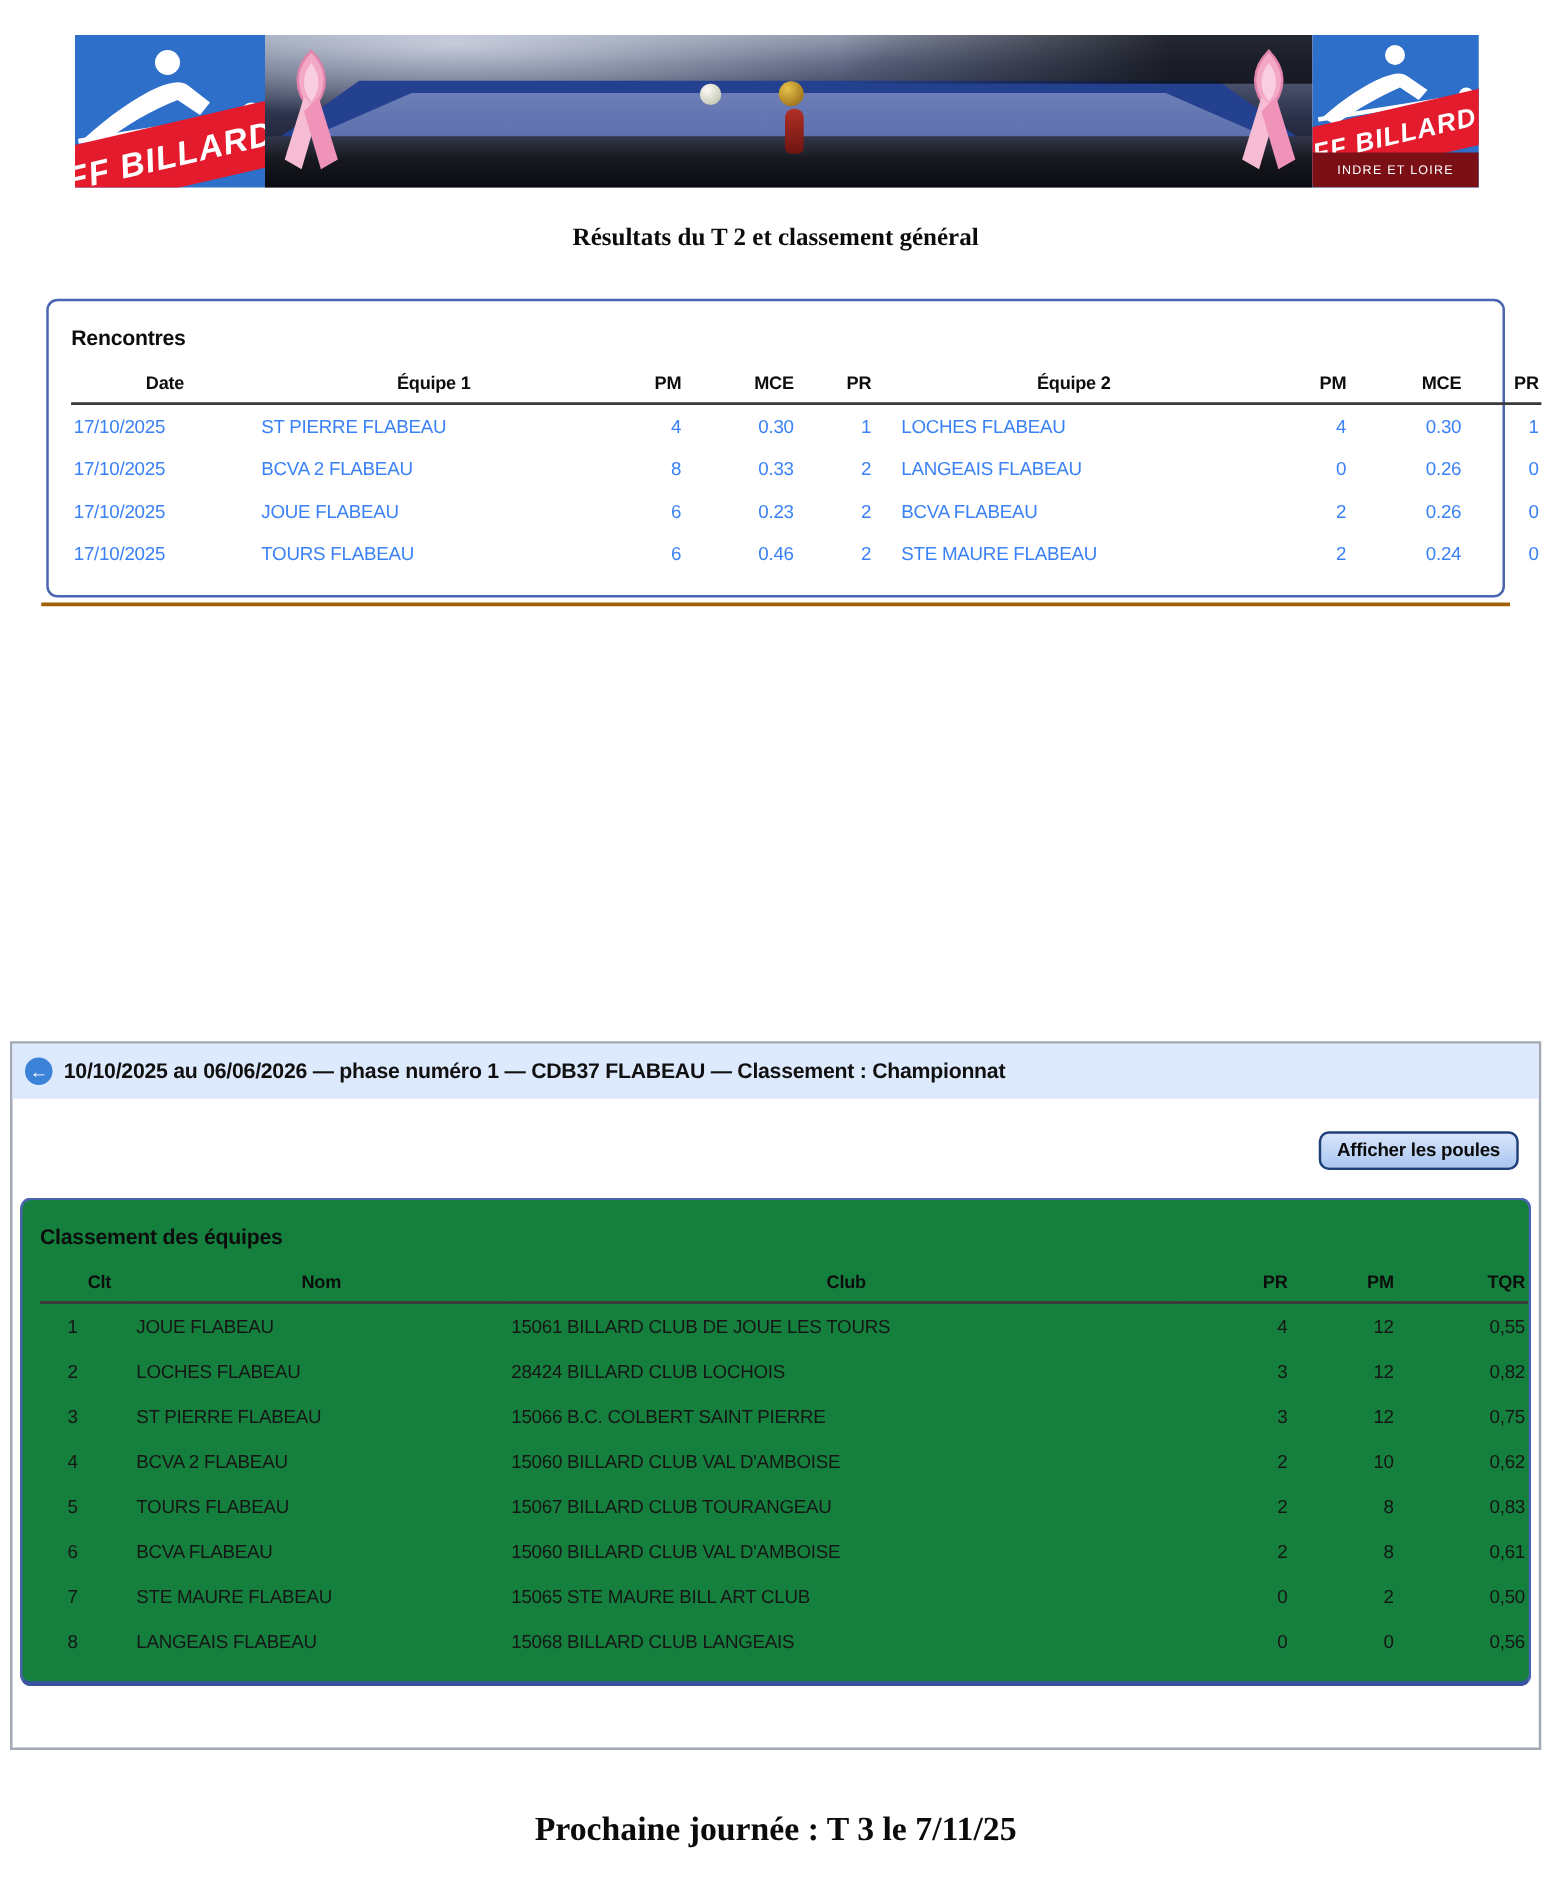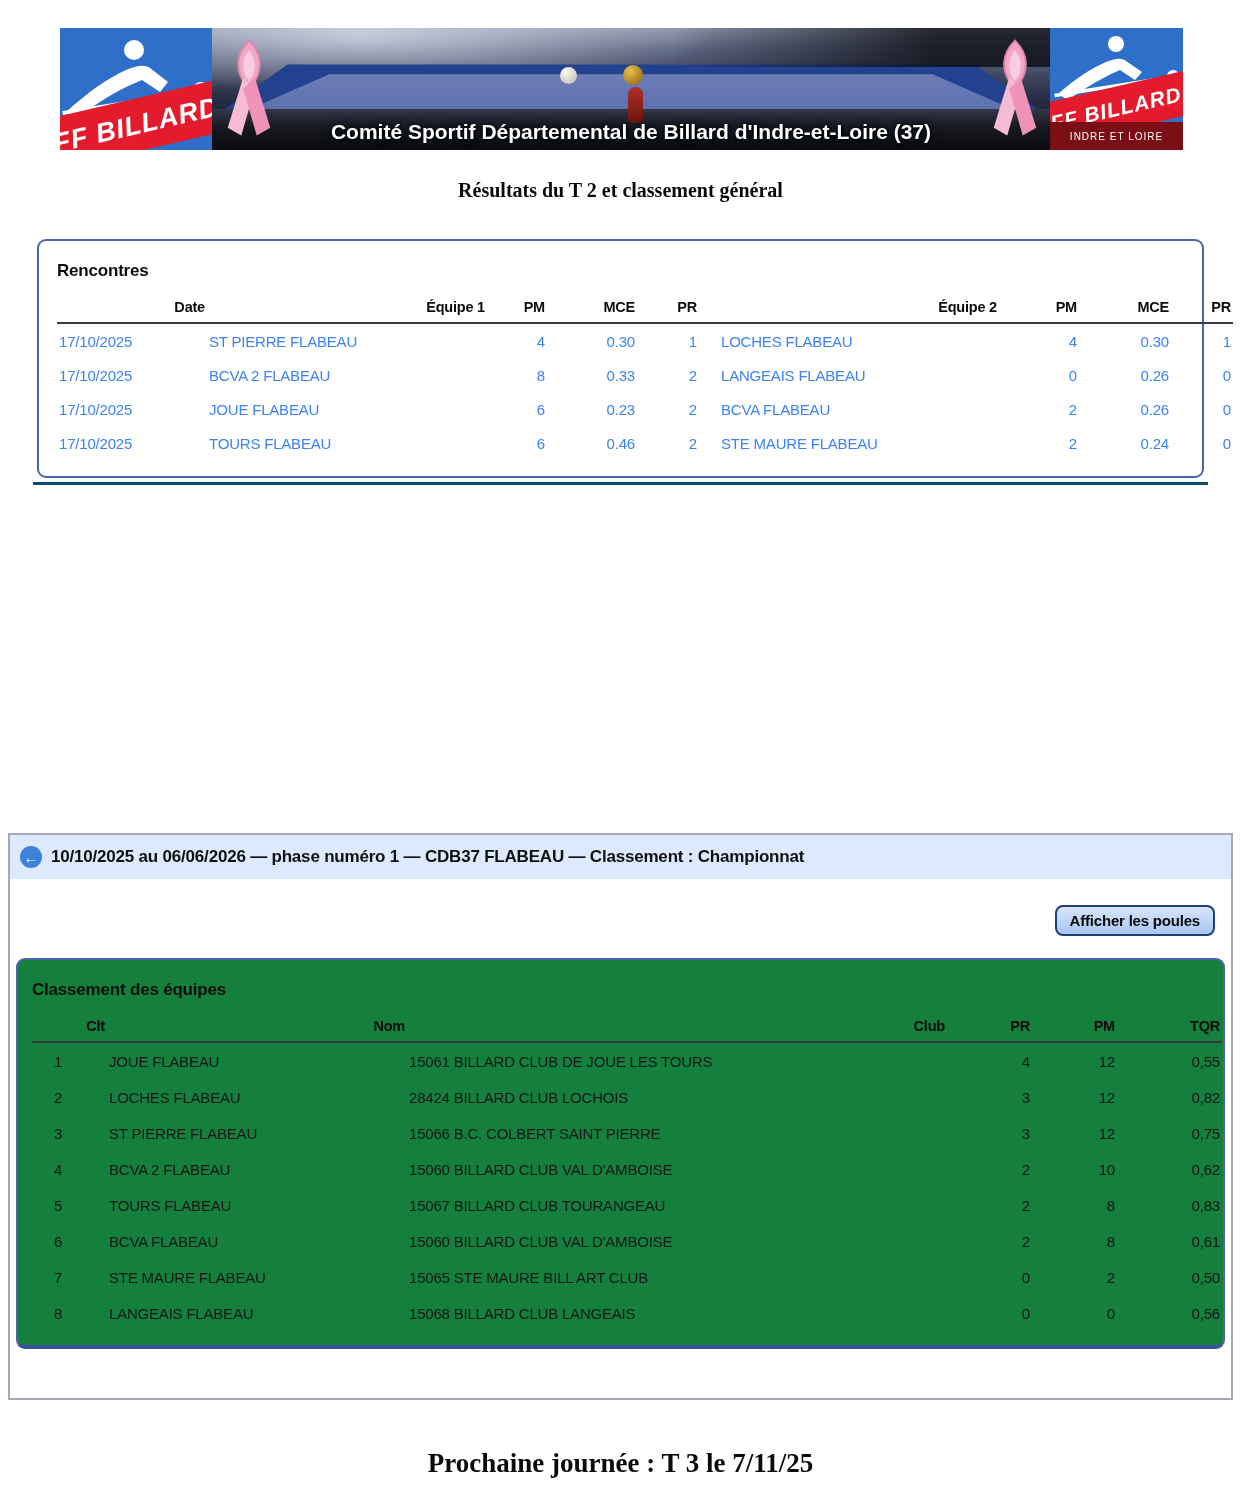--- a/index.html
+++ b/index.html
@@ -30,25 +30,25 @@
   .caption{position:absolute;left:0;right:0;bottom:6px;text-align:center;color:#fff;font-weight:bold;font-size:21px;text-shadow:0 0 5px #000,1px 1px 2px #000,0 0 10px #123;white-space:nowrap;}
   .ribbon{position:absolute;bottom:10px;width:58px;height:102px;z-index:2;}
   .ribbon.left{left:8px;}
   .ribbon.right{right:6px;}
 
   
   .page-title{margin-top:113px;text-align:center;font-family:"Liberation Serif",serif;font-weight:bold;font-size:35px;color:#0b0b0b;}
   .page-subtitle{margin-top:26px;text-align:center;font-family:"Liberation Serif",serif;font-weight:bold;font-size:20px;color:#0b0b0b;}
 
   
-  .renc-wrap{margin:37px 33px 0 33px;border-bottom:3px solid #0c4a6e;padding-bottom:4px;}
+  .renc-wrap{margin:37px 33px 0 33px;border-bottom:3px solid #a16207;padding-bottom:4px;}
   .renc-card{margin:0 4px;border:2px solid #4b64b0;border-radius:9px;background:#fff;padding:14px 18px 16px 18px;}
   .card-title{font-size:17px;font-weight:bold;color:#0d0d0d;margin:6px 0 14px 0;letter-spacing:-0.2px;}
   table{border-collapse:collapse;width:100%;table-layout:fixed;}
-  th{font-size:14.5px;font-weight:bold;color:#0d0d0d;text-align:right;padding:4px 2px 7px 2px;border-bottom:2px solid #3a3a3a;letter-spacing:-0.2px;white-space:nowrap;}
+  th{font-size:14.5px;font-weight:bold;color:#0d0d0d;text-align:center;padding:4px 2px 7px 2px;border-bottom:2px solid #3a3a3a;letter-spacing:-0.2px;white-space:nowrap;}
   td{font-size:15px;padding:8px 2px;letter-spacing:-0.2px;white-space:nowrap;overflow:hidden;}
   .t-renc td{color:#3b82f6;margin-left:12px;}
   .t-renc th:nth-child(3),.t-renc td:nth-child(3),
   .t-renc th:nth-child(4),.t-renc td:nth-child(4),
   .t-renc th:nth-child(5),.t-renc td:nth-child(5),
   .t-renc th:nth-child(7),.t-renc td:nth-child(7),
   .t-renc th:nth-child(8),.t-renc td:nth-child(8),
   .t-renc th:nth-child(9),.t-renc td:nth-child(9){text-align:right;}
   .t-renc th:nth-child(6),.t-renc td:nth-child(6){padding-left:22px;}
   .t-renc td{padding:8.5px 2px;}
@@ -104,21 +104,20 @@
         <path d="M36 40 L52 92 L38 100 L24 52 Z" fill="#ef93b9"></path>
         <path d="M30 12 C22 22 22 34 30 44 C38 34 38 22 30 12 Z" fill="#f9cfdf"></path>
       </svg>
       <svg class="ribbon right" viewBox="0 0 60 104">
         <path d="M30 2 C16 16 14 34 30 52 C46 34 44 16 30 2 Z" fill="#f3a8c6" stroke="#e183ab" stroke-width="2"></path>
         <path d="M24 40 L8 92 L22 100 L36 52 Z" fill="#f6bcd3"></path>
         <path d="M36 40 L52 92 L38 100 L24 52 Z" fill="#ef93b9"></path>
         <path d="M30 12 C22 22 22 34 30 44 C38 34 38 22 30 12 Z" fill="#f9cfdf"></path>
       </svg>
 
-      <div class="caption">Comité Sportif Départemental de Billard d'Indre-et-Loire (37)</div>
     </div>
 
     <div class="logo-right">
       <svg width="133" height="94" viewBox="0 0 133 94">
         <circle cx="66" cy="16" r="8" fill="#fff"></circle>
         <path d="M8 66 C26 50 42 40 56 34 C64 31 71 29 76 33 L92 44 L85 52 L70 42 C54 49 36 59 18 72 Z" fill="#fff"></path>
         <rect x="4" y="58" width="100" height="3.5" fill="#fff" transform="rotate(-9 54 60)"></rect>
         <circle cx="123" cy="48" r="6" fill="#fff"></circle>
       </svg>
       <div class="red-band">

